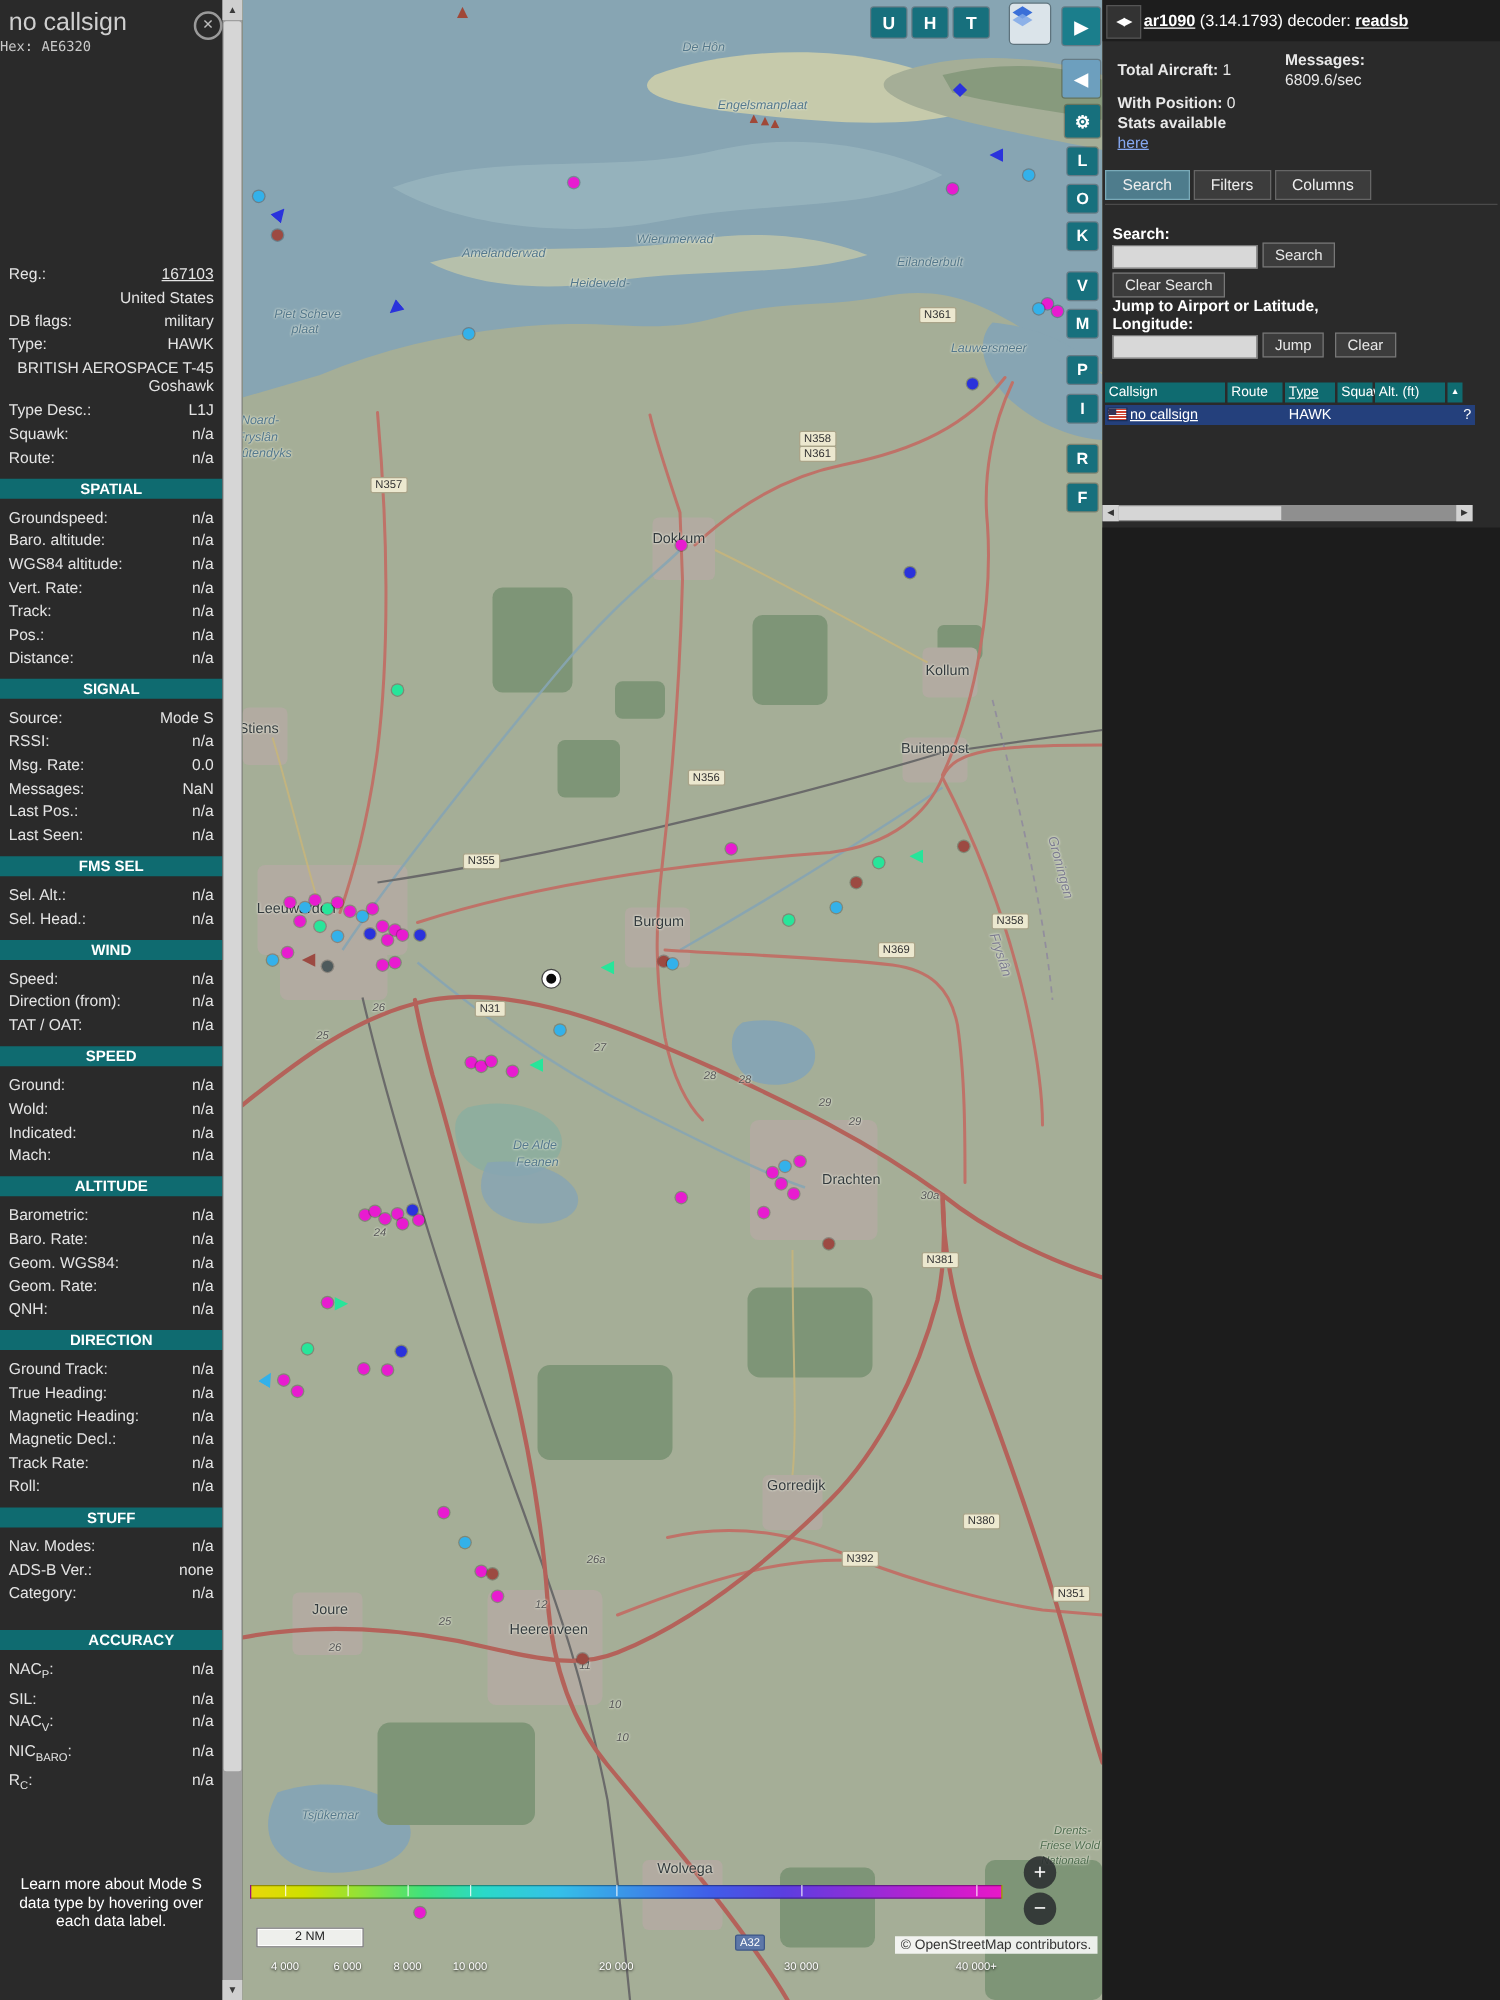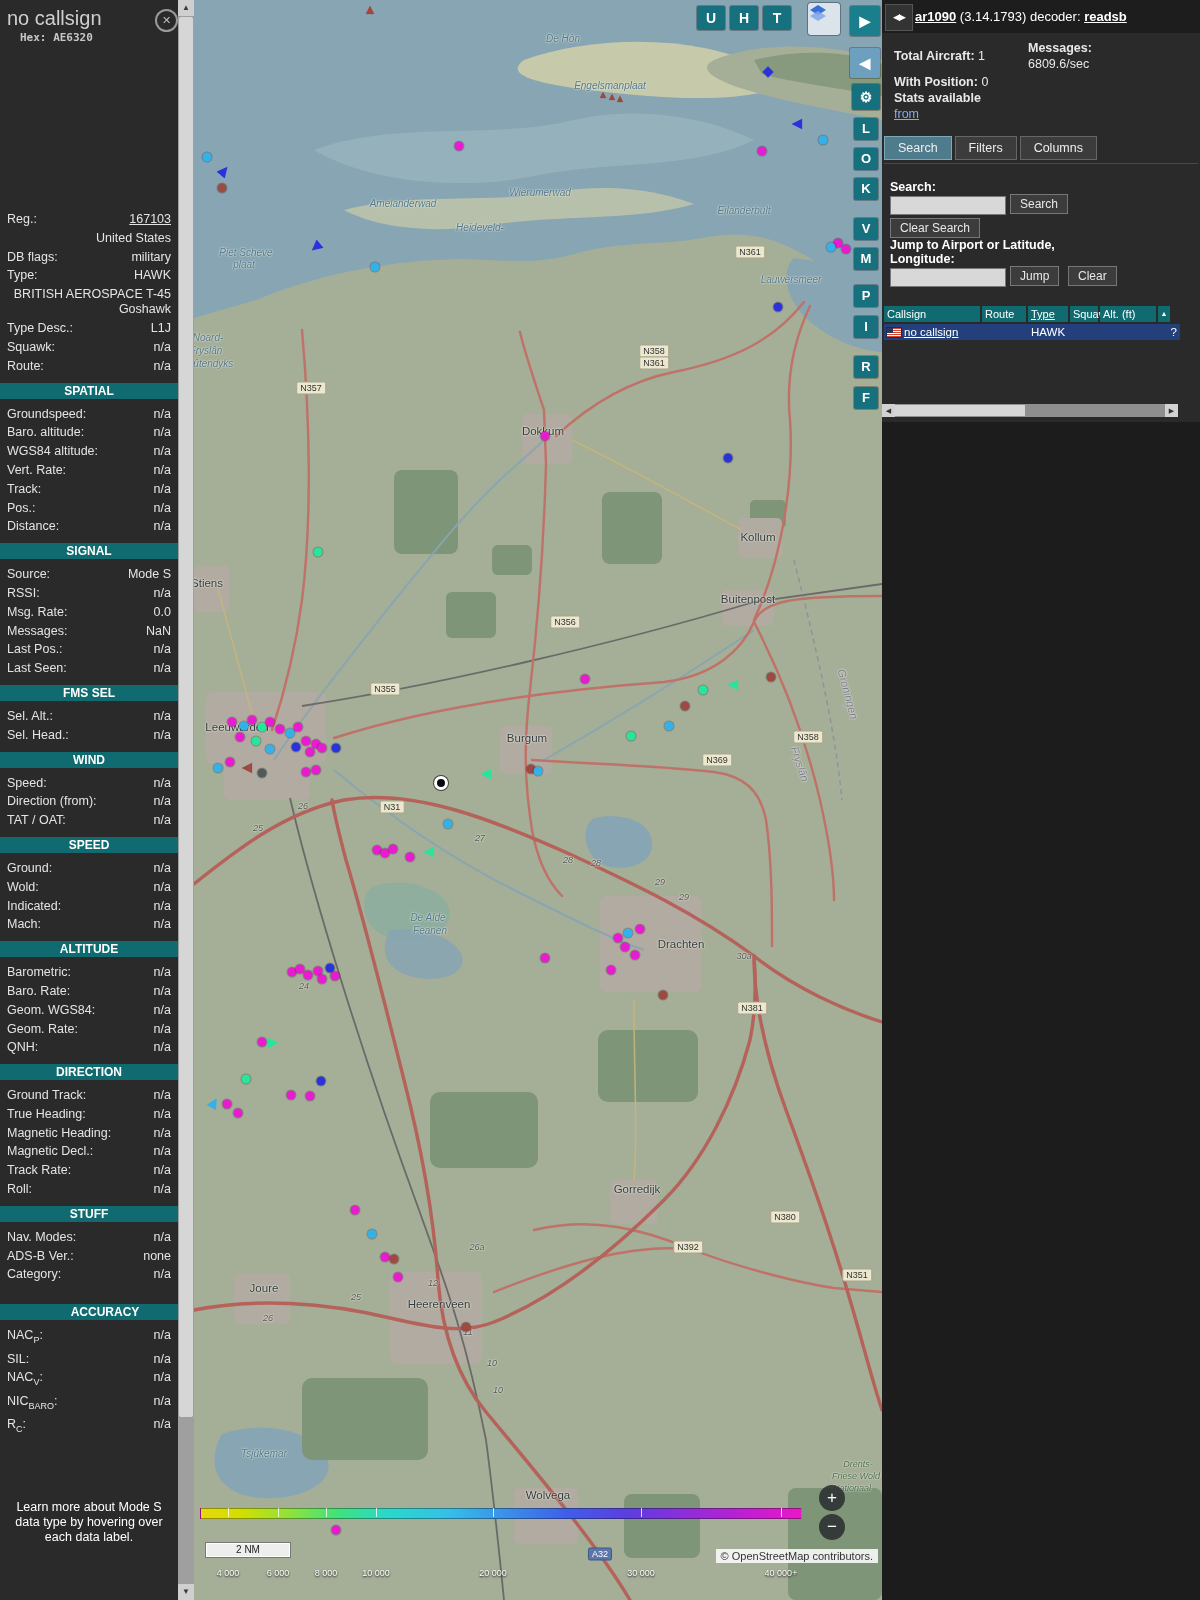--- a/index.html
+++ b/index.html
@@ -2,21 +2,21 @@
 <html><head>
 <meta charset="utf-8">
 <style>
   html,body{margin:0;padding:0;}
   body{width:1200px;height:1600px;position:relative;overflow:hidden;
        background:#262626;font-family:"Liberation Sans",sans-serif;
        -webkit-font-smoothing:antialiased;}
   
   #sidebar{position:absolute;left:0;top:0;width:178px;height:1600px;background:#2a2a2a;color:#e4e4e4;}
   .sb-title{font-size:20px;color:#cfcfcf;padding:7px 0 1px 7px;}
-  .sb-hex{font-family:"DejaVu Sans Mono",monospace;font-size:11px;font-weight:bold;color:#c7c7c7;padding-left:20px;}
+  .sb-hex{font-family:"DejaVu Sans Mono",monospace;font-size:11px;font-weight:normal;color:#c7c7c7;padding-left:0;}
   .sb-close{position:absolute;top:9px;left:155px;width:19px;height:19px;border:2px solid #9a9a9a;border-radius:50%;
             color:#bdbdbd;font-size:11px;line-height:19px;text-align:center;cursor:pointer;}
   #sb-body{position:absolute;top:46px;left:0;right:0;bottom:104px;padding:0 7px;overflow:hidden;}
   .sb-spacer{height:164px;}
   .sb-row{display:flex;justify-content:space-between;font-size:12.5px;line-height:18.8px;}
   .sb-row .lbl{white-space:nowrap;}
   .sb-row .val{text-align:right;}
   .sb-row .val.link{text-decoration:underline;cursor:pointer;}
   .sb-row.block{display:block;text-align:right;line-height:15px;padding:2px 0;}
   .sb-sec{margin:7px -7px 6px -7px;background:#0f6b70;color:#fff;font-size:12px;font-weight:bold;
@@ -636,21 +636,21 @@
 
   <div id="stats-left">
     <div class="stat-line">
       <span class="bold">Total Aircraft:</span> <span>1</span>
     </div>
     <div class="stat-line" style="margin-top:10px">
       <span class="bold">With Position:</span> <span>0</span>
     </div>
     <div class="stat-line">
       <span class="bold">Stats available</span><br>
-      <a class="here">from</a>
+      <a class="here">here</a>
     </div>
   </div>
   <div id="stats-right">
     <div class="stat-line bold">Messages:</div>
     <div class="stat-line">6809.6/sec</div>
   </div>
 
   <div id="tabs"><div class="tab active" style="display: inline-block;">Search</div><div class="tab" style="display: inline-block;">Filters</div><div class="tab" style="display: inline-block;">Columns</div></div>
 
   <div class="p-label" style="left:8px;top:180px">Search:</div>

